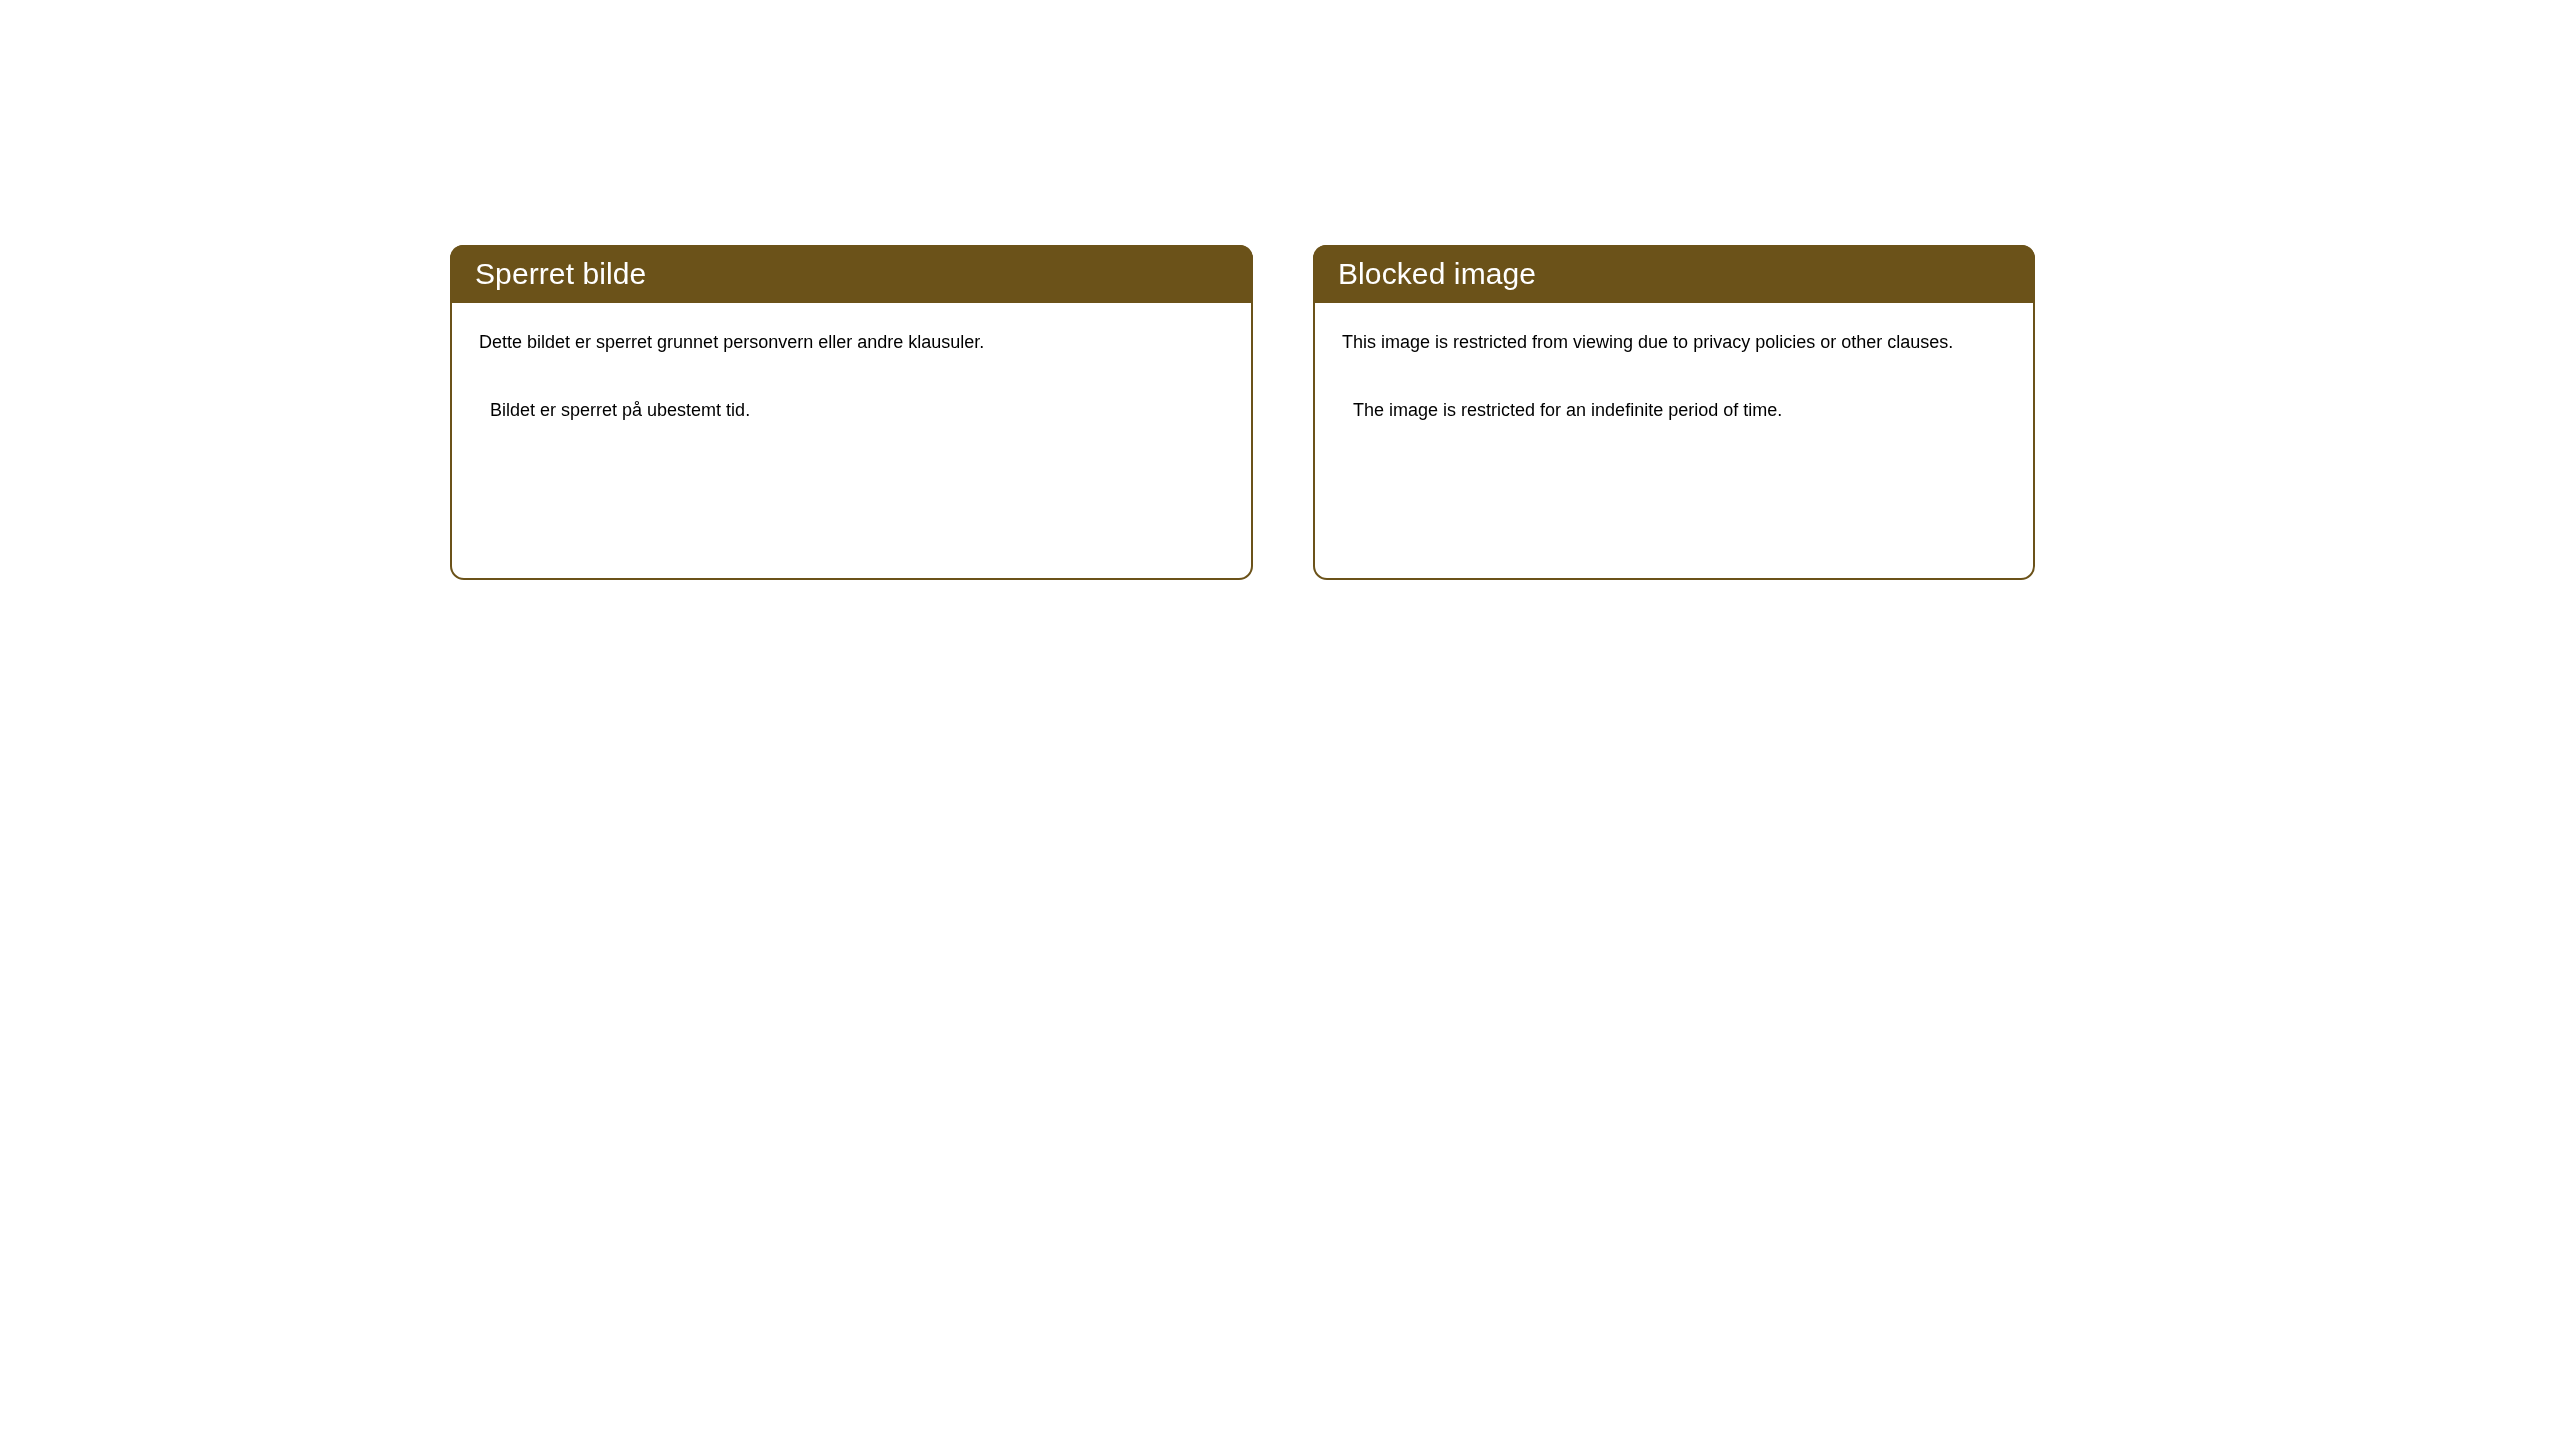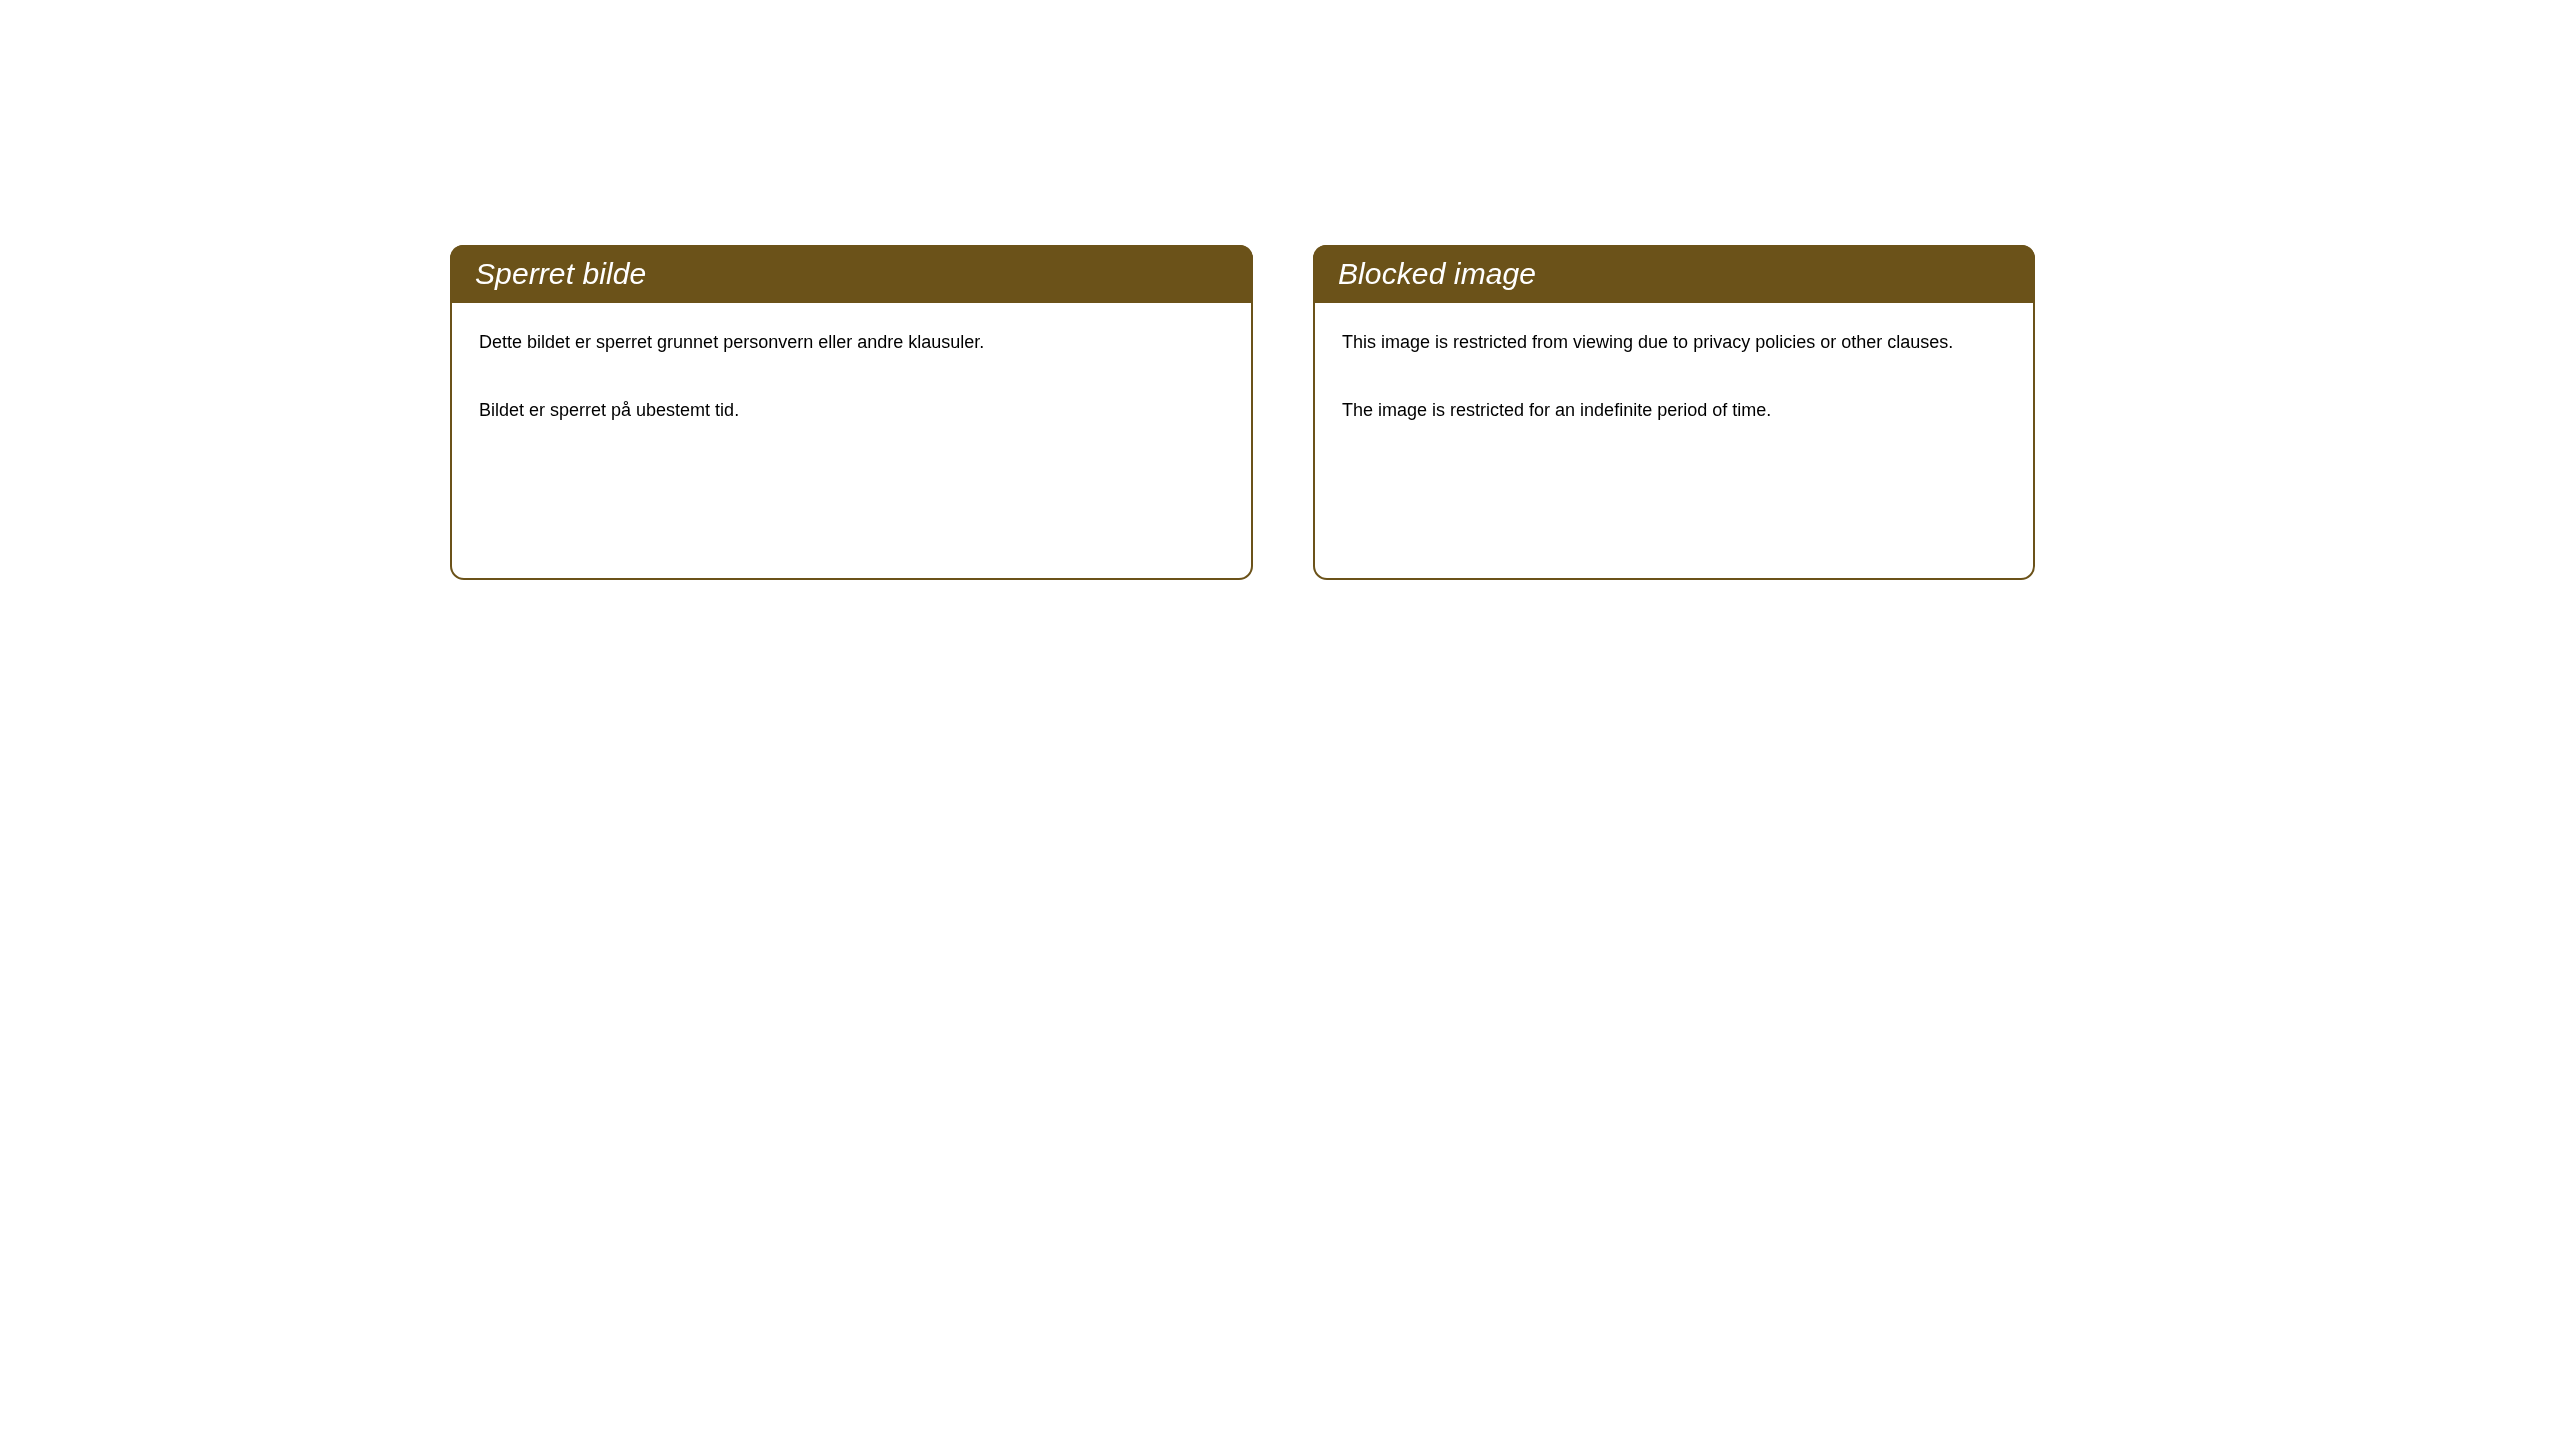--- a/index.html
+++ b/index.html
@@ -38,21 +38,20 @@
   }
   .card-header {
     box-sizing: border-box;
     height: 58px;
     margin: -2px -2px 0 -2px;
     background: #6b5219;
     border-radius: 13px 13px 0 0;
     display: flex;
     align-items: center;
     padding: 0 0 0 25px;
-    font-style: italic;
   }
   .card-title {
     color: #ffffff;
     font-size: 30px;
     line-height: 30px;
     font-weight: normal;
     letter-spacing: 0.1px;
     white-space: nowrap;
   }
   .card-body {
@@ -60,20 +59,21 @@
   }
   .body-para {
     margin: 0;
     color: #000000;
     font-size: 18px;
     line-height: 34px;
     font-weight: normal;
   }
   .body-para + .body-para {
     margin-top: 34px;
+    margin-left: 11px;
   }
 </style>
 </head>
 <body>
 
 <div id="stage">
 
   <div class="card card-left">
     <div class="card-header">
       <div class="card-title">Sperret bilde</div>

